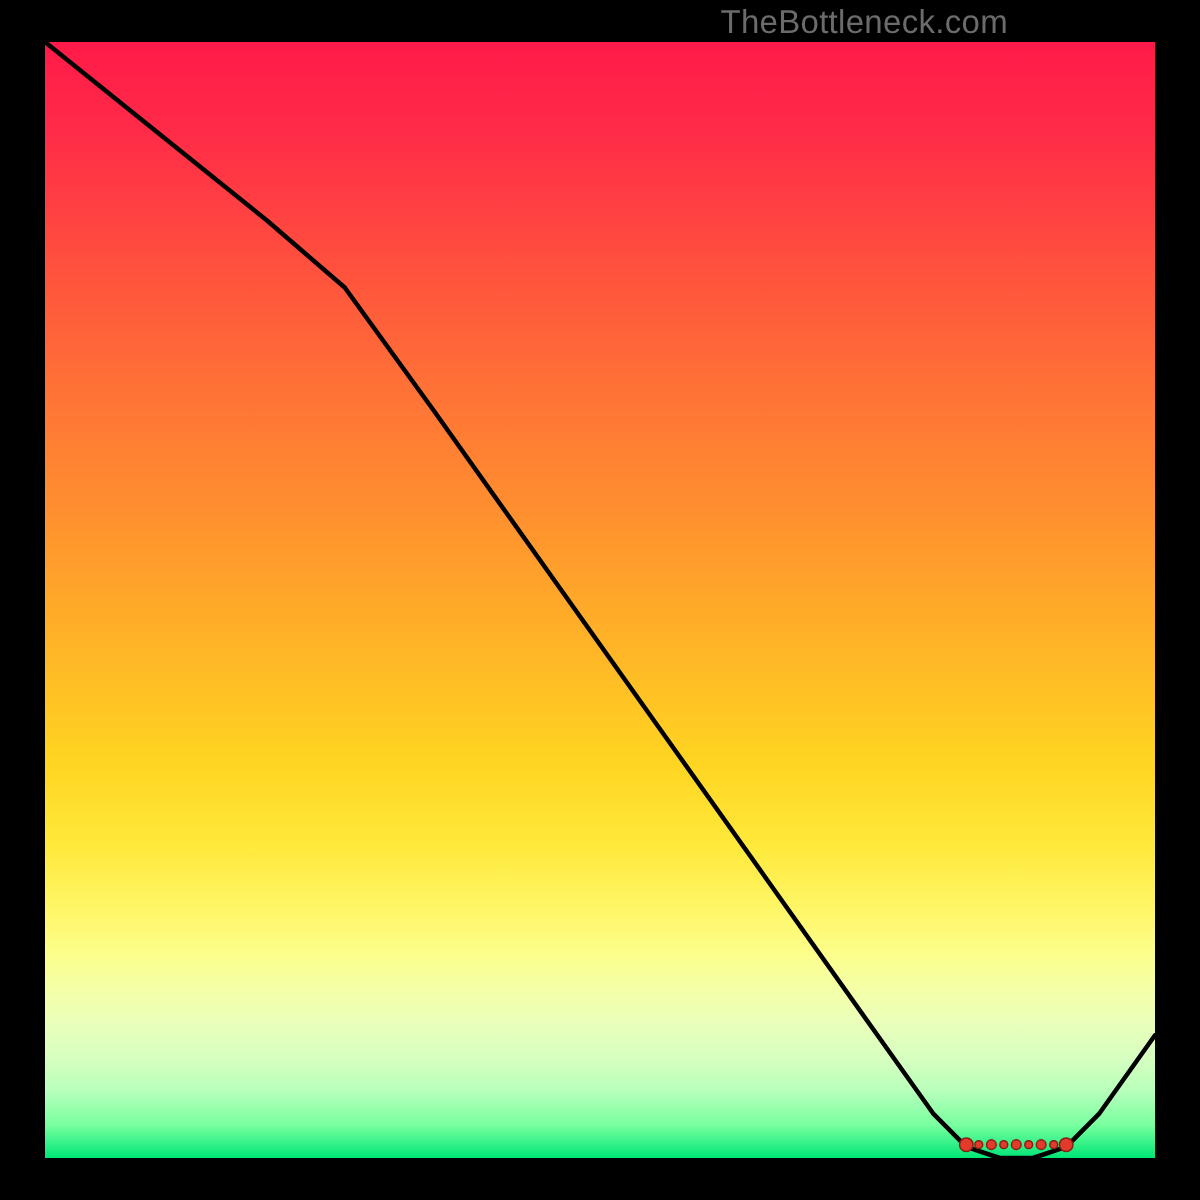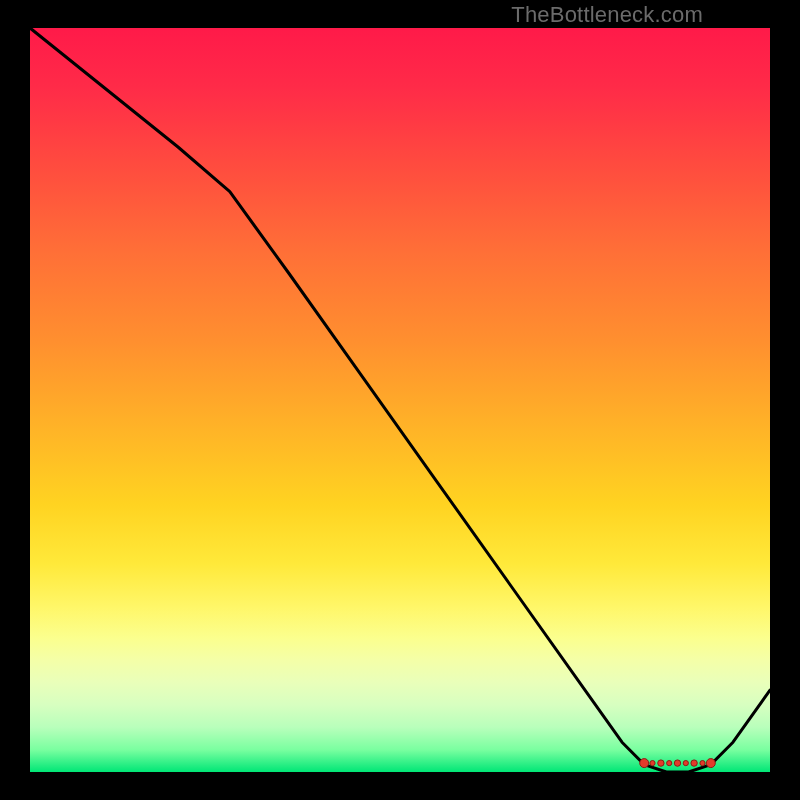--- a/index.html
+++ b/index.html
@@ -9,21 +9,20 @@
     height: 800px;
     background: #000;
     overflow: hidden;
     font-family: Arial, Helvetica, sans-serif;
   }
   .frame {
     position: relative;
     width: 684px;
     height: 800px;
     background: #000;
-    padding-left: 31px;
   }
   .watermark {
     position: absolute;
     top: 2px;
     right: 12px;
     color: #6b6b6b;
     font-size: 22px;
     font-weight: 500;
     letter-spacing: 0.2px;
     z-index: 10;

